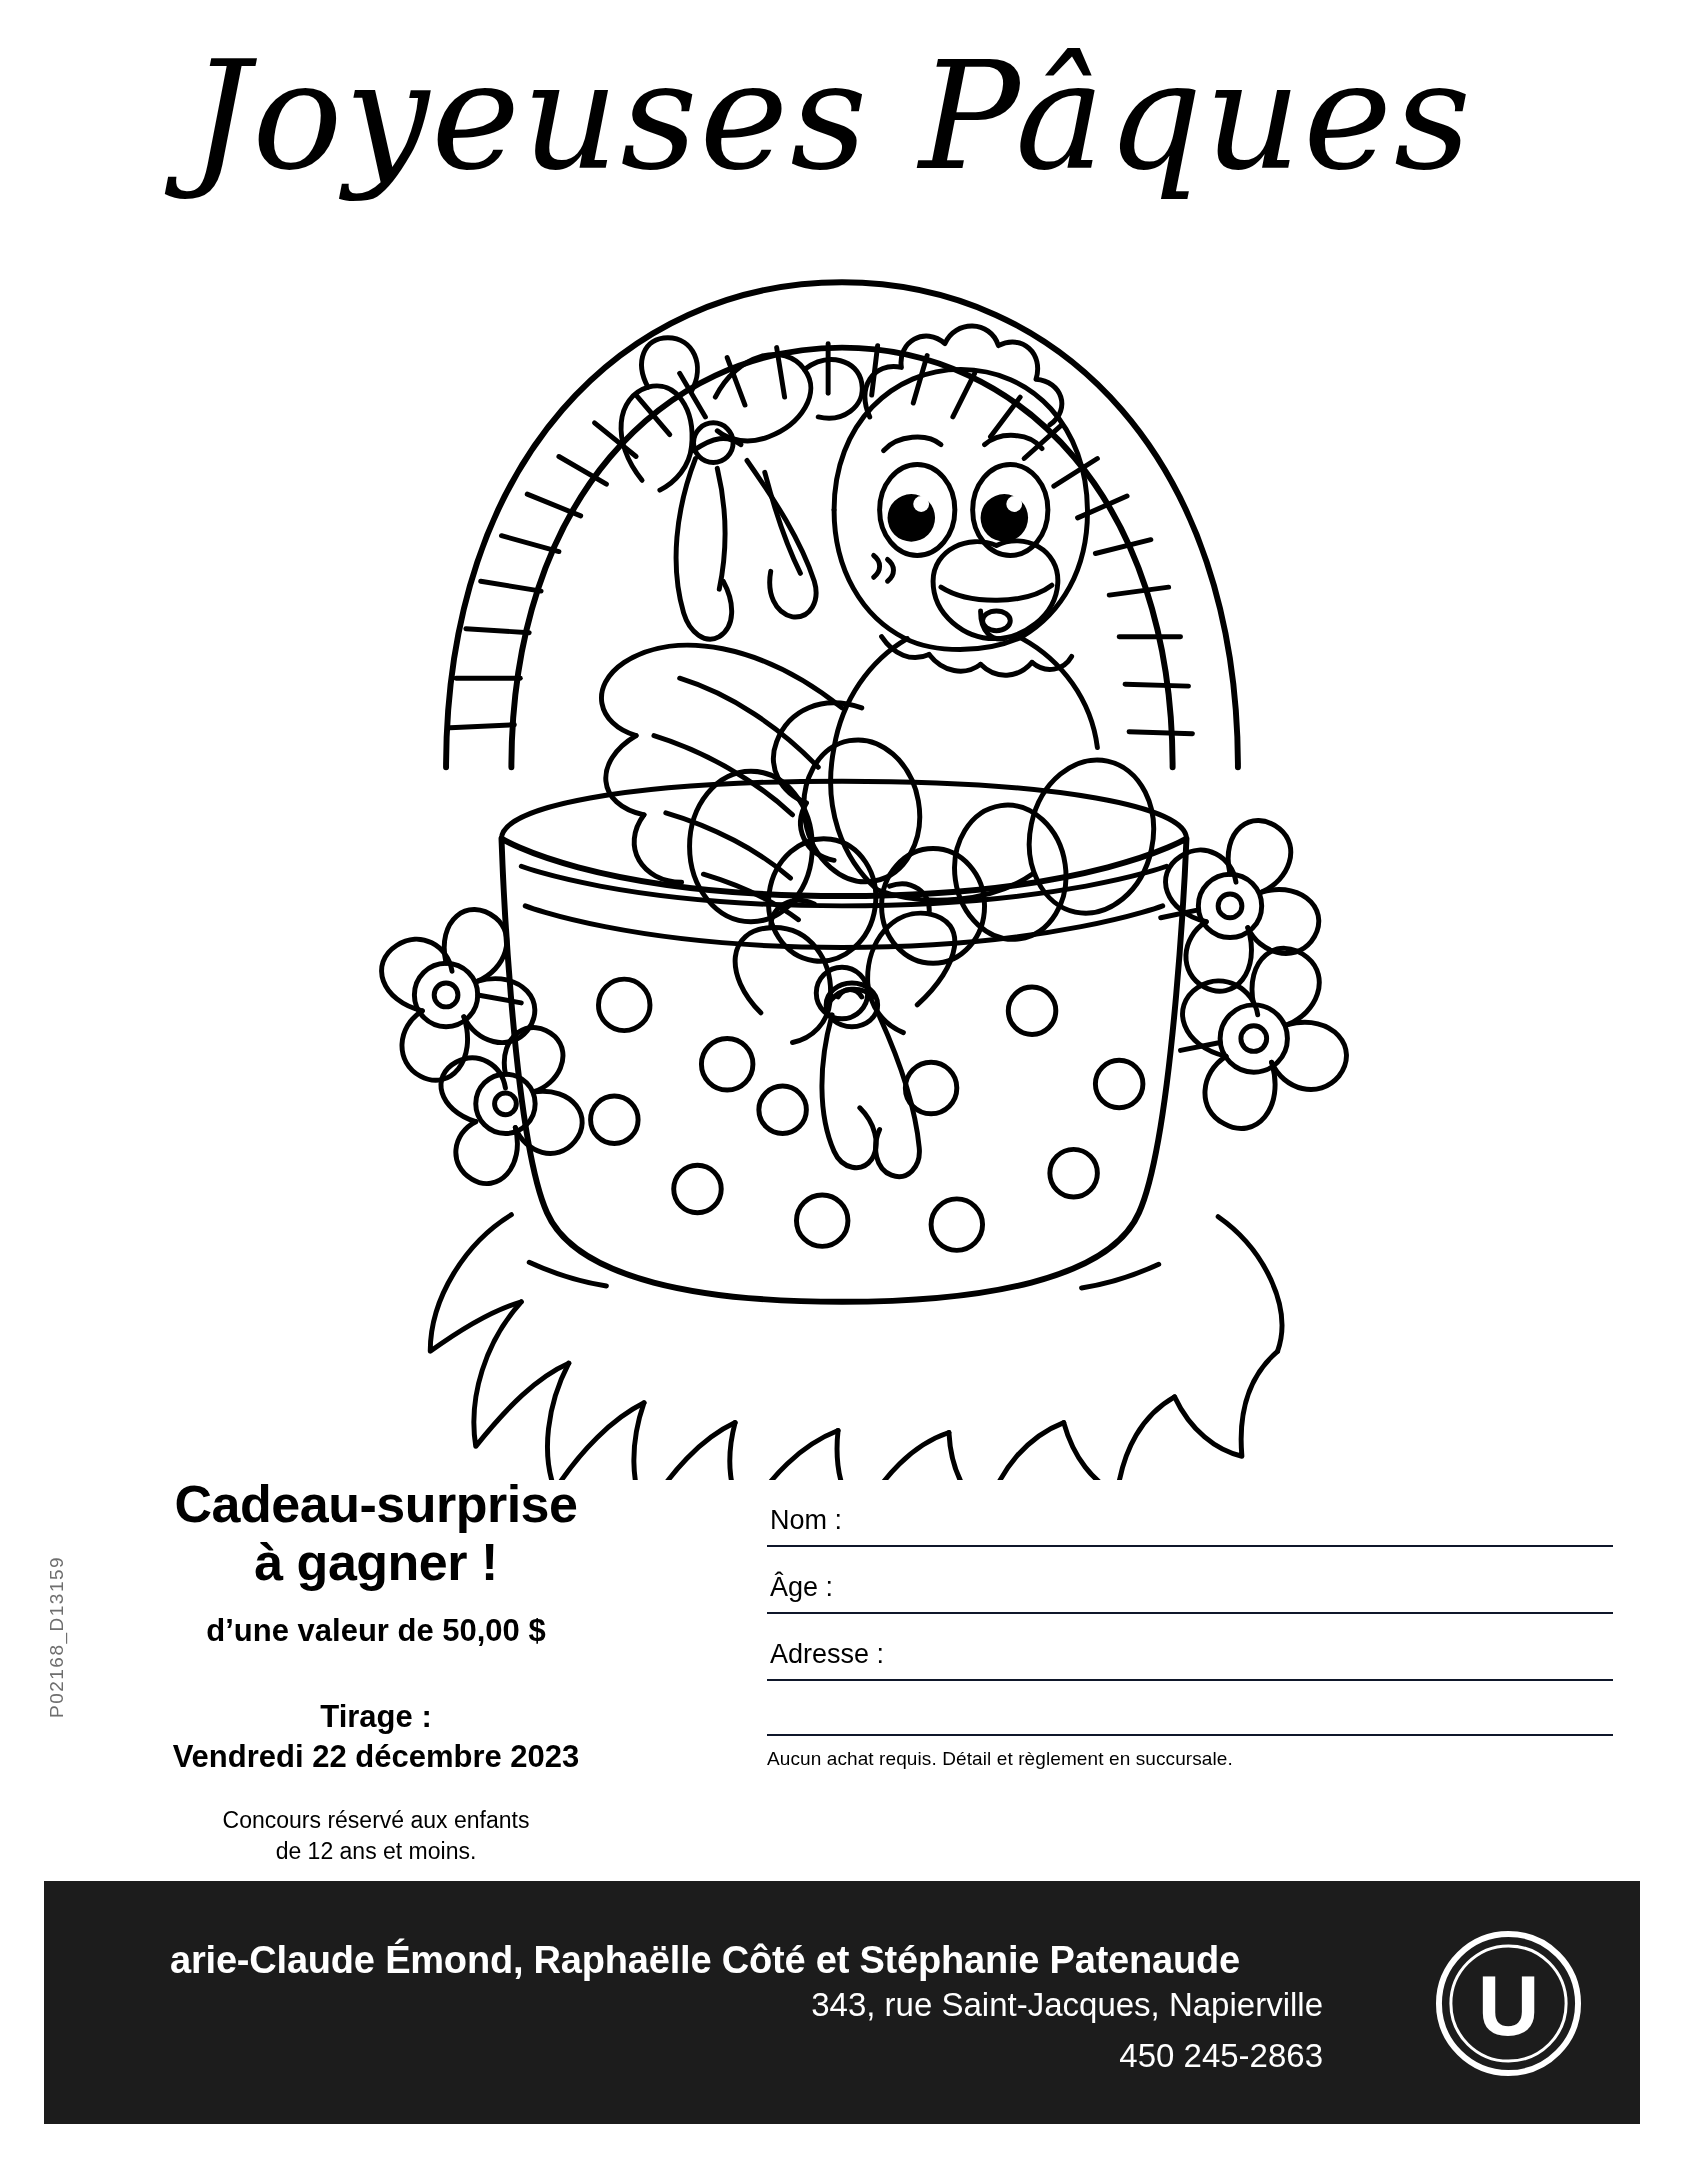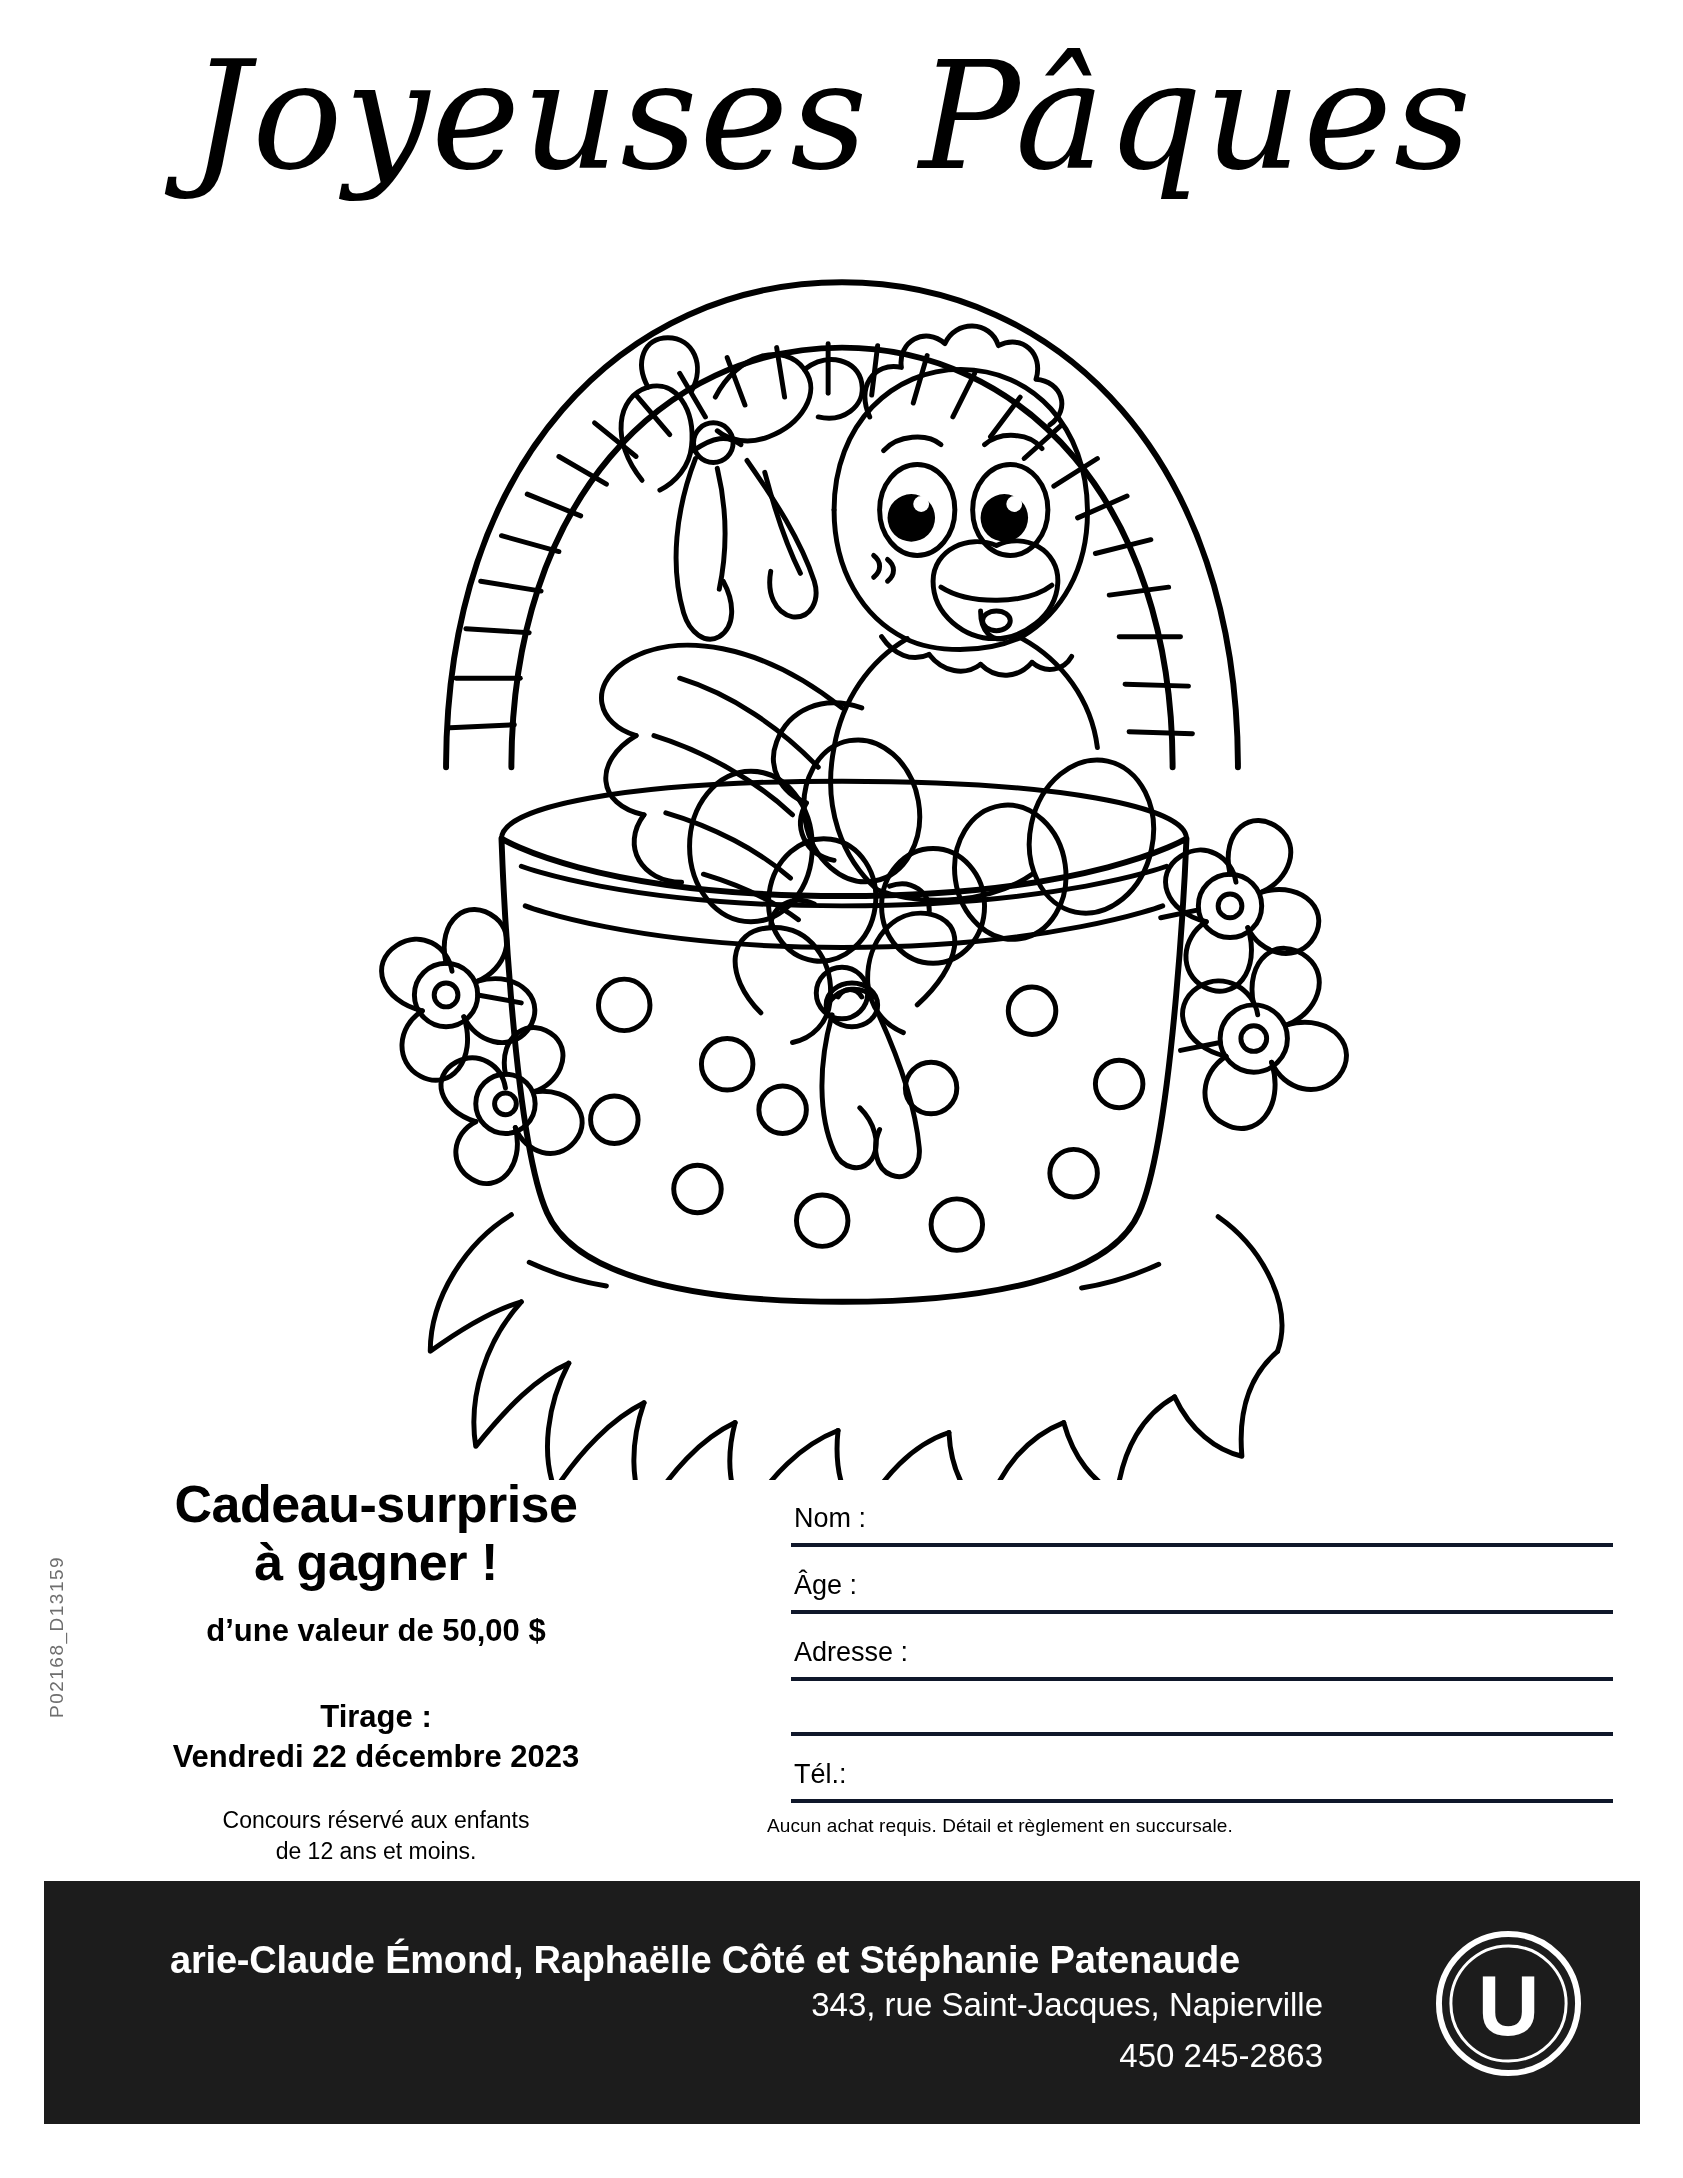--- a/index.html
+++ b/index.html
@@ -90,22 +90,21 @@
   
   .form {
     position: absolute;
     left: 767px;
     top: 1480px;
     width: 846px;
   }
   .field {
     position: relative;
     height: 67px;
-    border-bottom: 4px solid #0f172a;
-    margin-left: 24px;
+    border-bottom: 2px solid #0f172a;
   }
   .field.blank { height: 55px; }
   .field .lbl {
     position: absolute;
     left: 3px;
     bottom: 9px;
     font-size: 27px;
     white-space: nowrap;
   }
   .form .legal {
@@ -371,23 +370,20 @@
     </div>
     <div class="field">
       <span class="lbl">Âge :</span>
     </div>
     <div class="field">
       <span class="lbl">Adresse :</span>
     </div>
     <div class="field blank">
       <span class="lbl"></span>
     </div>
-    <div class="field">
-      <span class="lbl">Tél.:</span>
-    </div>
     <div class="legal">Aucun achat requis. Détail et règlement en succursale.</div>
   </div>
 
   <div class="footer">
     <div class="names">arie-Claude Émond, Raphaëlle Côté et Stéphanie Patenaude</div>
     <div class="addr">343, rue Saint-Jacques, Napierville</div>
     <div class="tel">450 245-2863</div>
     <div class="logo">
       <svg viewBox="0 0 150 150" xmlns="http://www.w3.org/2000/svg">
         <circle cx="75" cy="75" r="70" fill="none" stroke="#ffffff" stroke-width="6"></circle>

